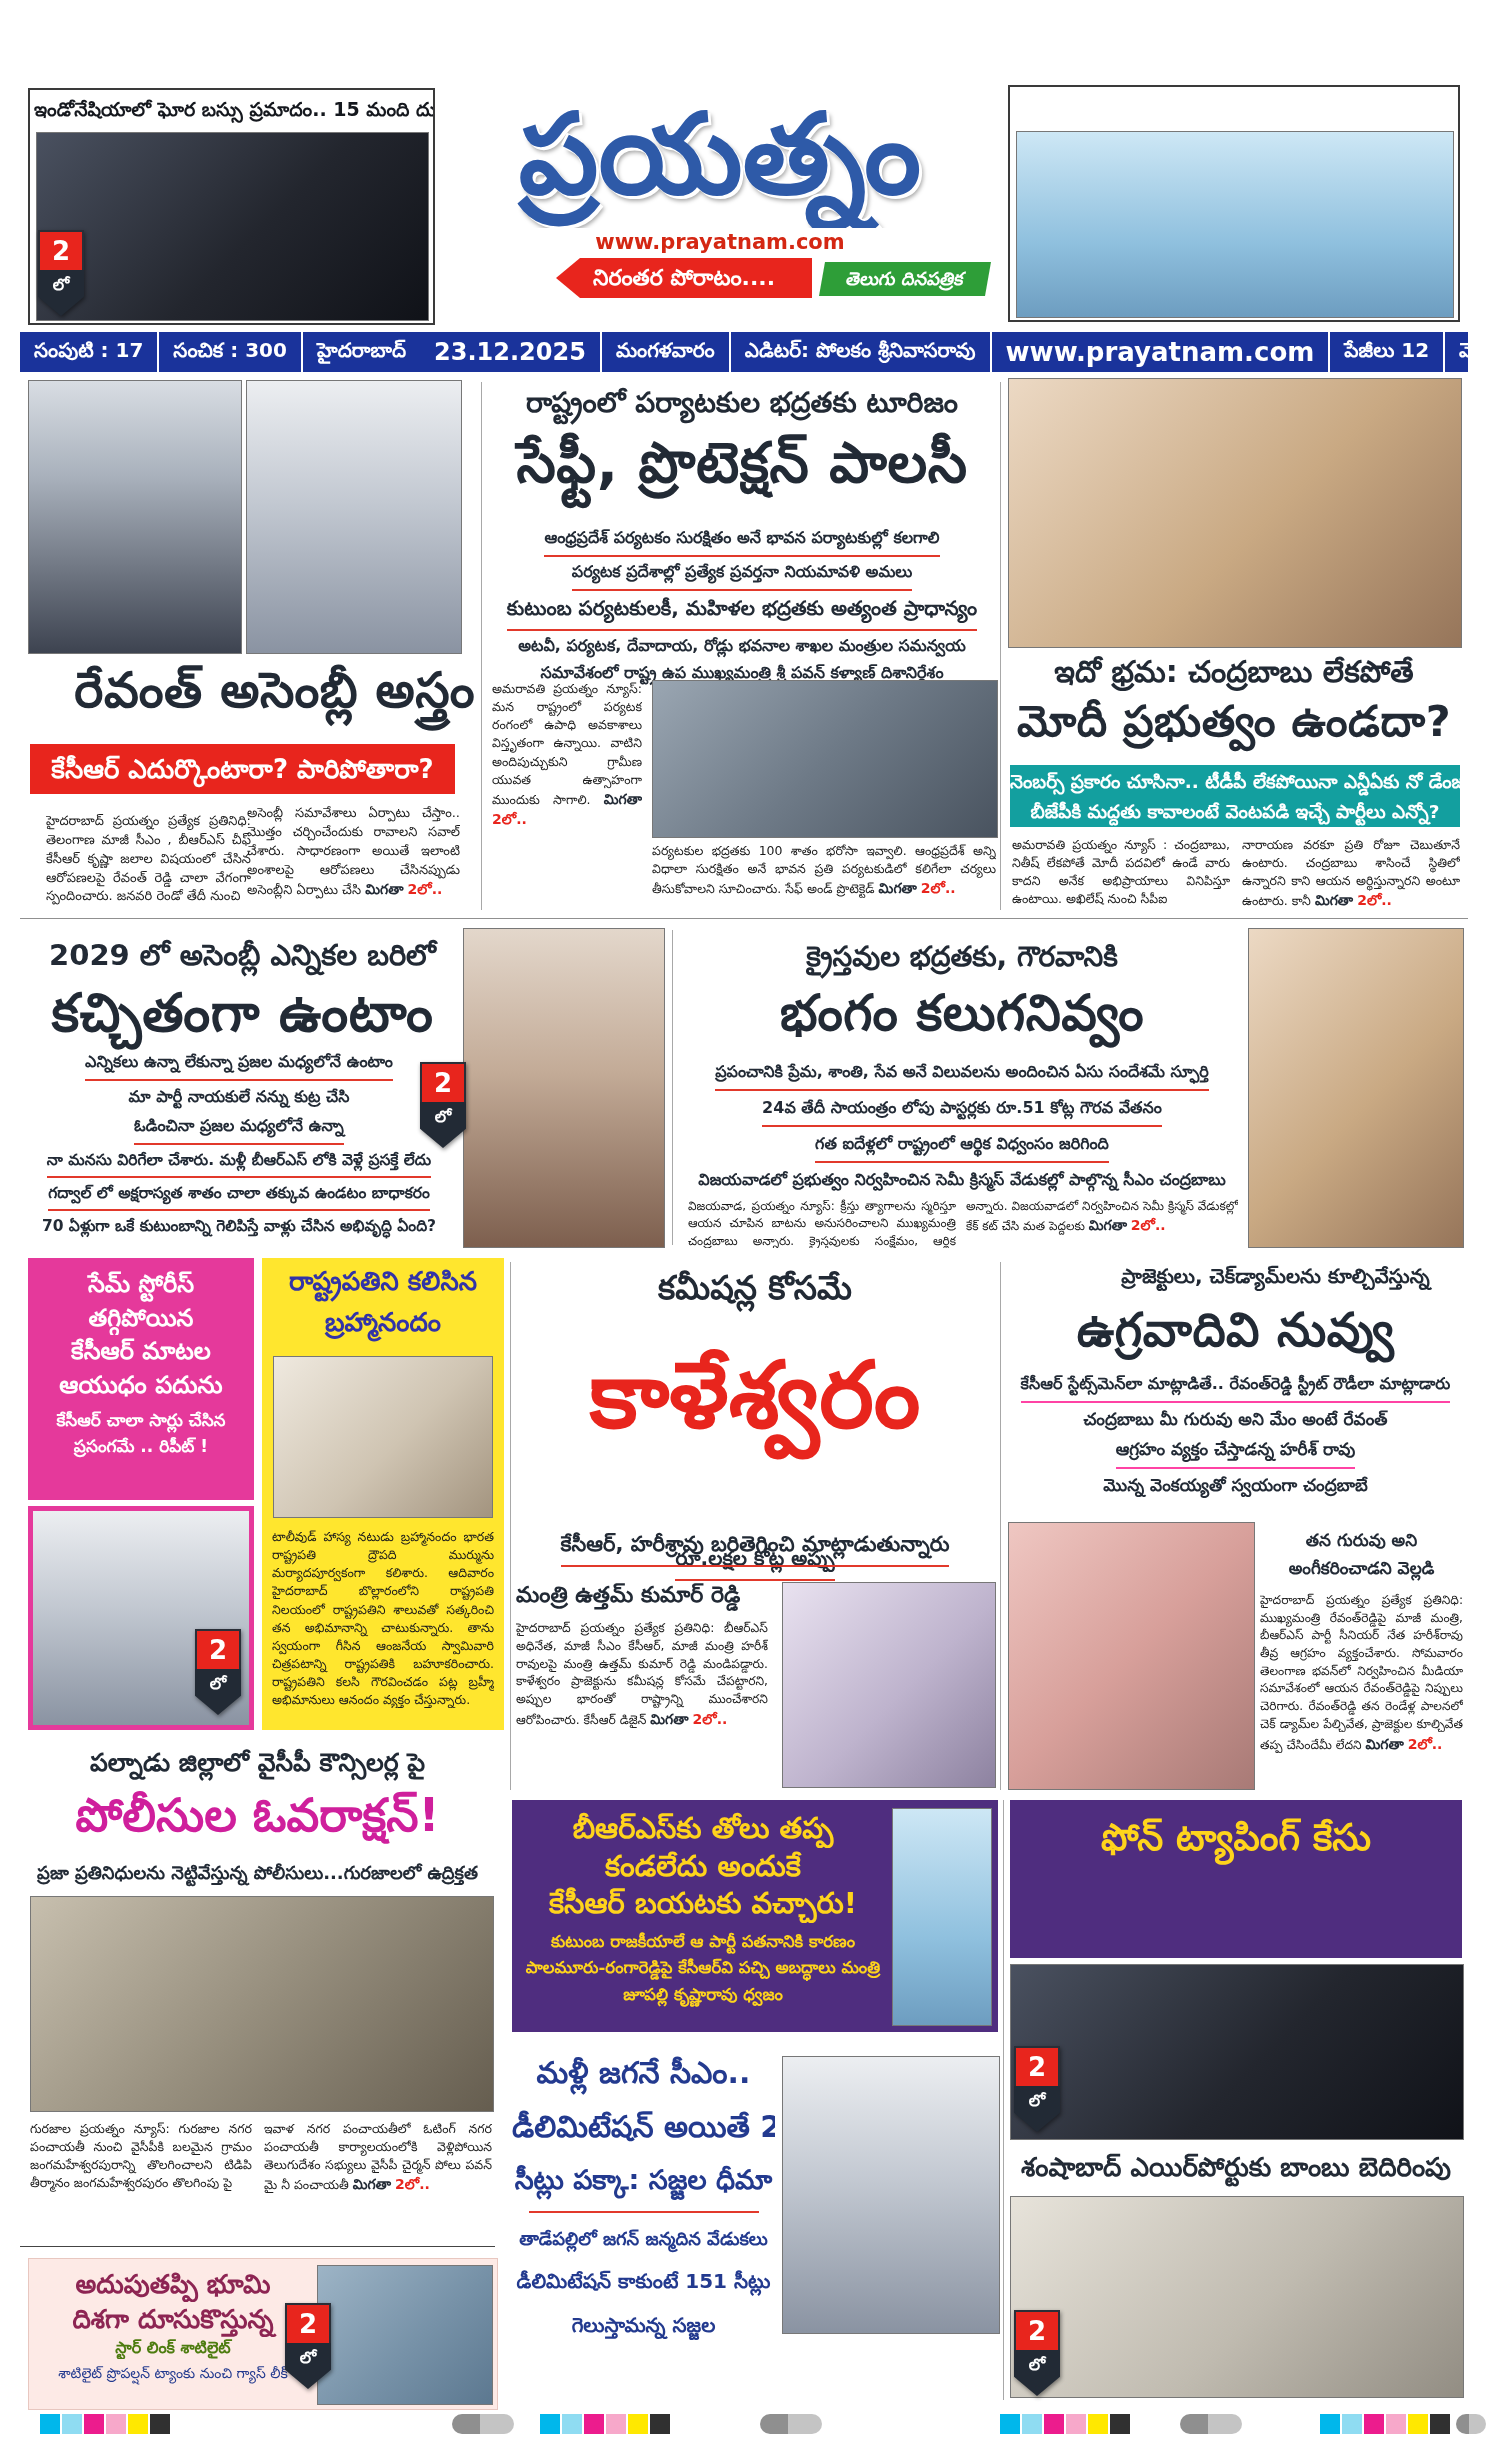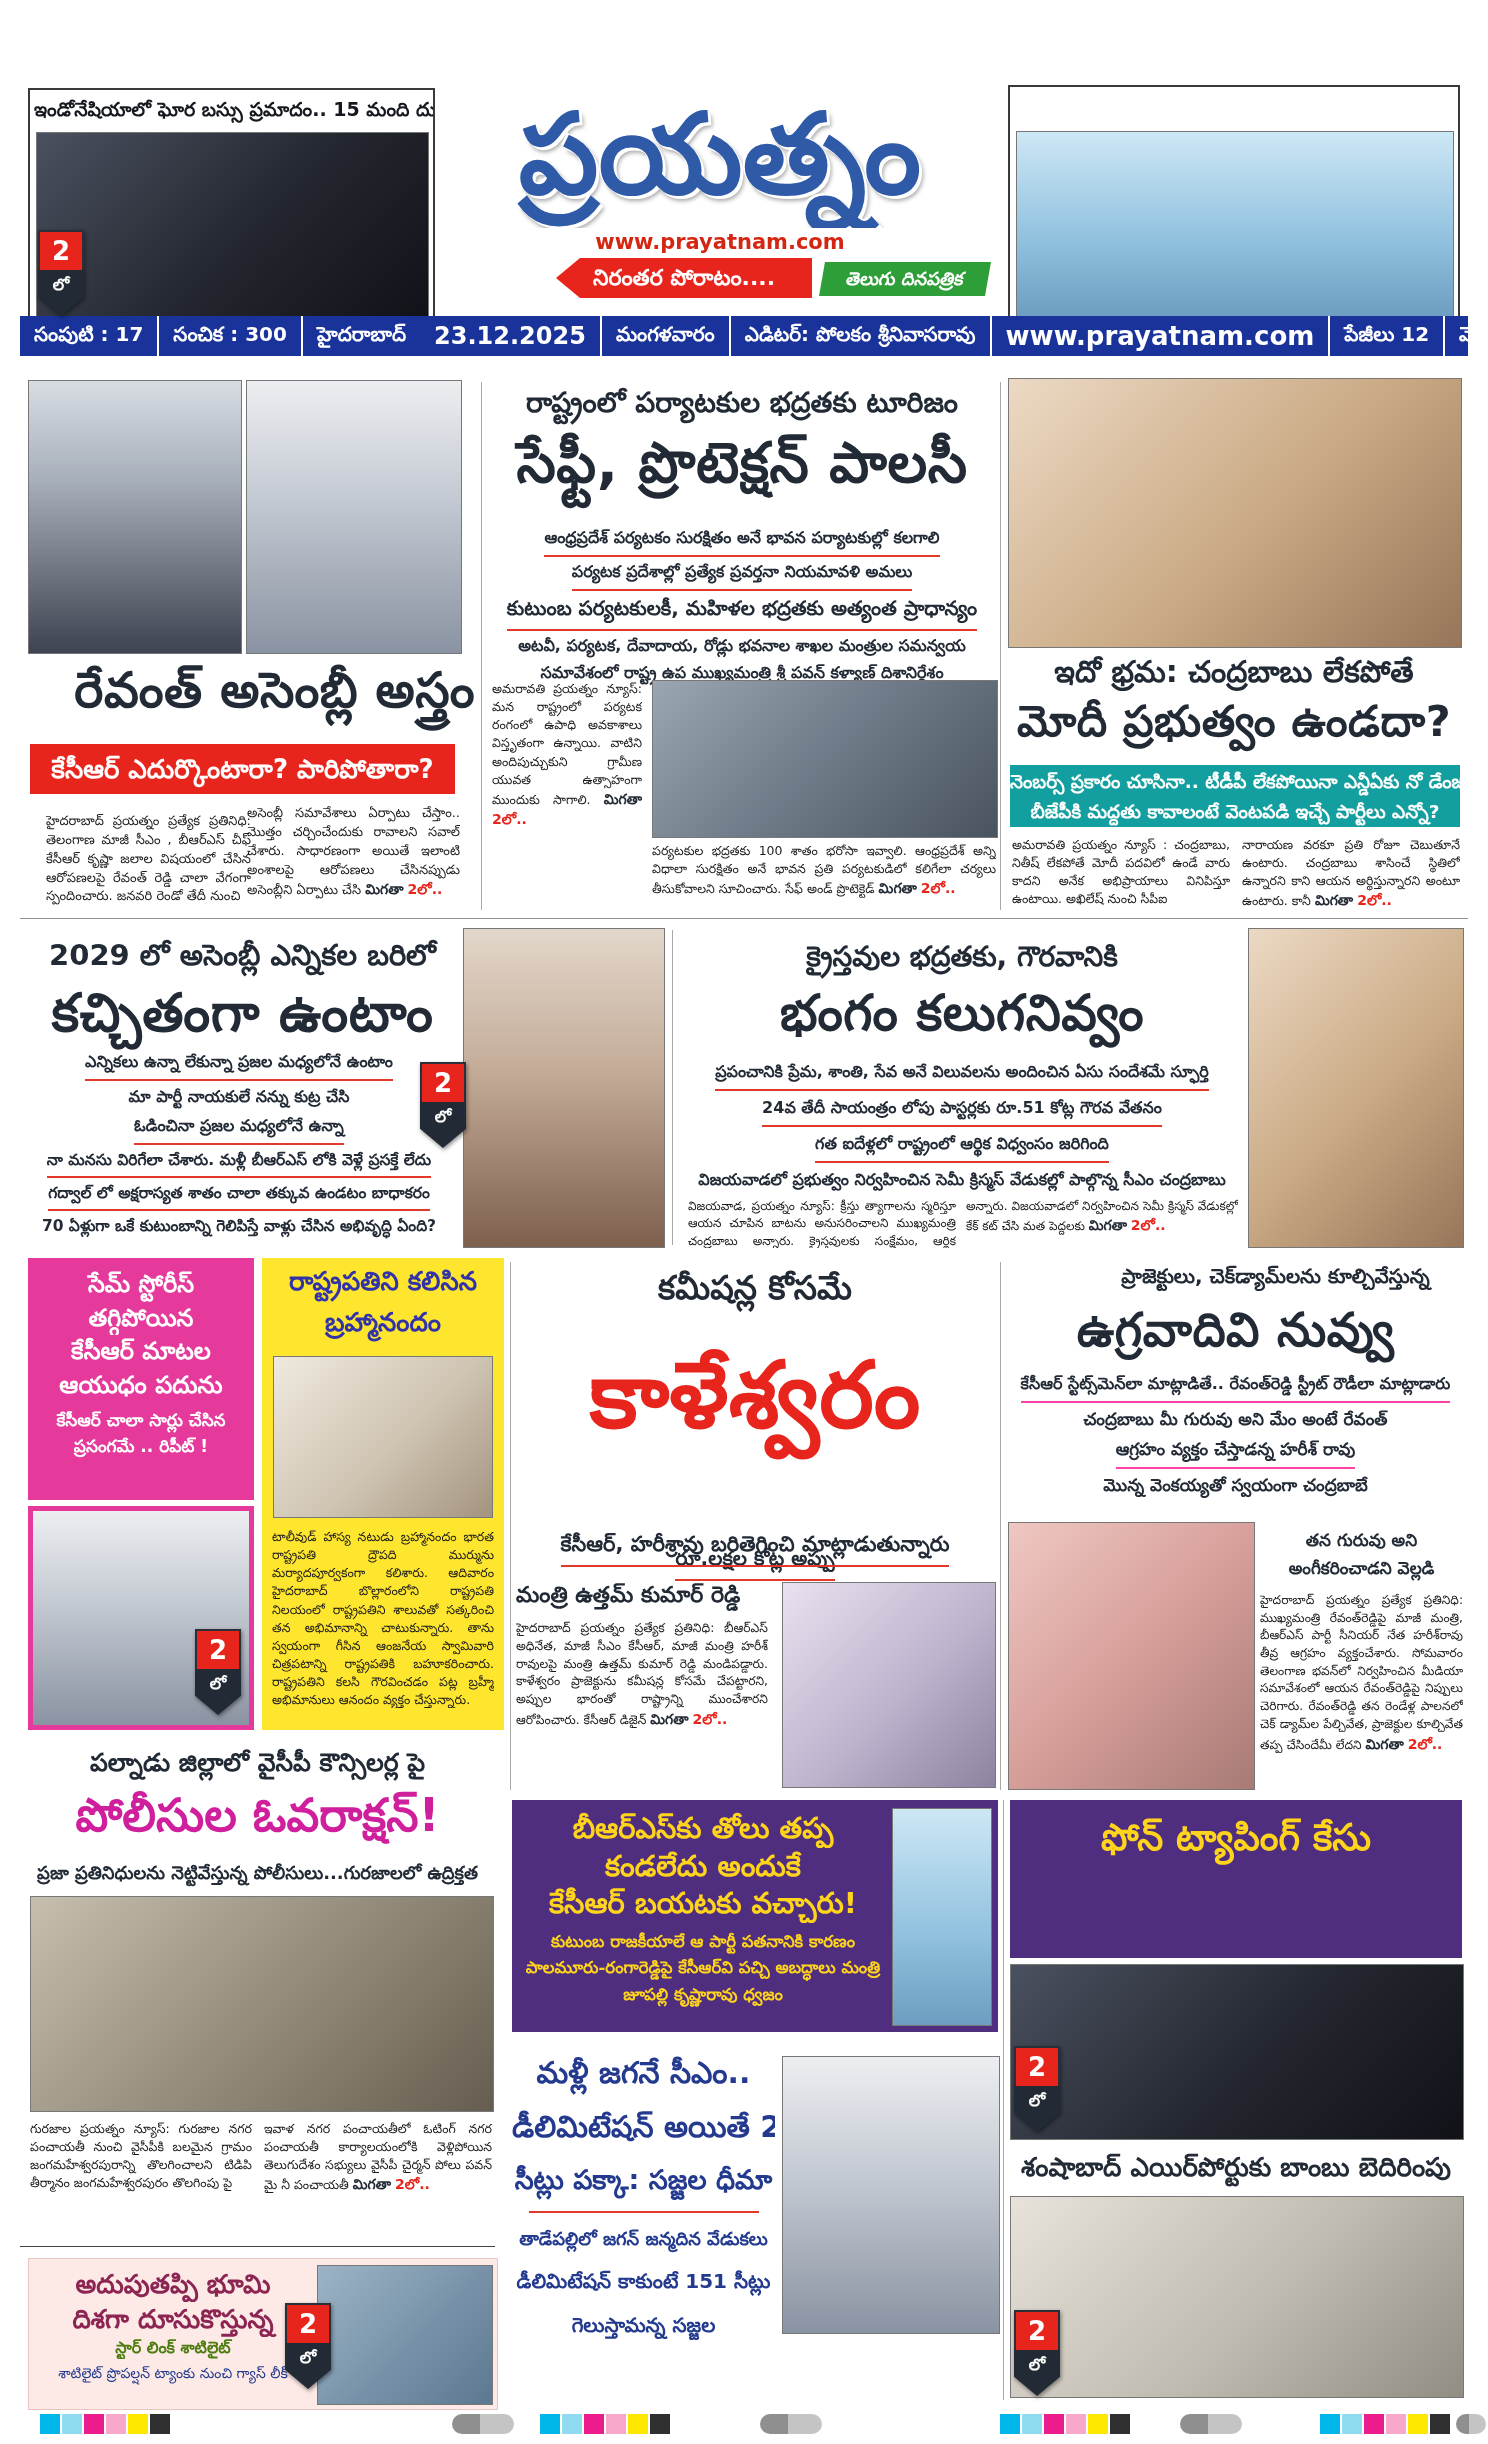--- a/index.html
+++ b/index.html
@@ -67,21 +67,21 @@
 
 <div class="abs nowrap" style="left:436px;top:80px;width:568px;height:148px;line-height:148px;text-align:center;font-size:112px;font-weight:800;color:#2e5aa8;text-shadow:3px 3px 0 #ffffff,-2px -2px 0 #ffffff,4px 5px 4px rgba(0,0,0,.35);">ప్రయత్నం</div>
 <div class="abs nowrap" style="left:436px;top:230px;width:568px;text-align:center;font-size:21px;font-weight:700;color:#d42713;">www.prayatnam.com</div>
 <div class="abs nowrap" style="left:556px;top:258px;width:256px;height:40px;line-height:40px;background:#e8251d;color:#fff;font-size:22px;font-weight:700;text-align:center;clip-path:polygon(24px 0,100% 0,100% 100%,24px 100%,0 50%);">నిరంతర పోరాటం....</div>
 <div class="abs nowrap" style="left:822px;top:262px;width:166px;height:34px;line-height:34px;background:#2e9e38;color:#fff;font-size:18px;font-weight:700;text-align:center;transform:skewX(-10deg);">తెలుగు దినపత్రిక</div>
 
 <div class="abs box" style="left:1008px;top:85px;width:452px;height:237px;">
   <div class="abs ph ph-sky" style="left:6px;top:44px;width:436px;height:185px;"></div>
 </div>
 
-<div class="strip" style="left:20px;top:316px;width:1448px;height:40px;">
+<div class="strip" style="left:20px;top:332px;width:1448px;height:40px;">
   <div class="seg">సంపుటి : 17</div>
   <div class="seg">సంచిక : 300</div>
   <div class="seg" style="border-right:none;">హైదరాబాద్</div>
   <div class="seg" style="font-size:24px;">23.12.2025</div>
   <div class="seg">మంగళవారం</div>
   <div class="seg">ఎడిటర్: పోలకం శ్రీనివాసరావు</div>
   <div class="seg" style="font-size:26px;">www.prayatnam.com</div>
   <div class="seg">పేజీలు 12</div>
   <div class="seg">వెల: రూ.5.00</div>
 </div>

